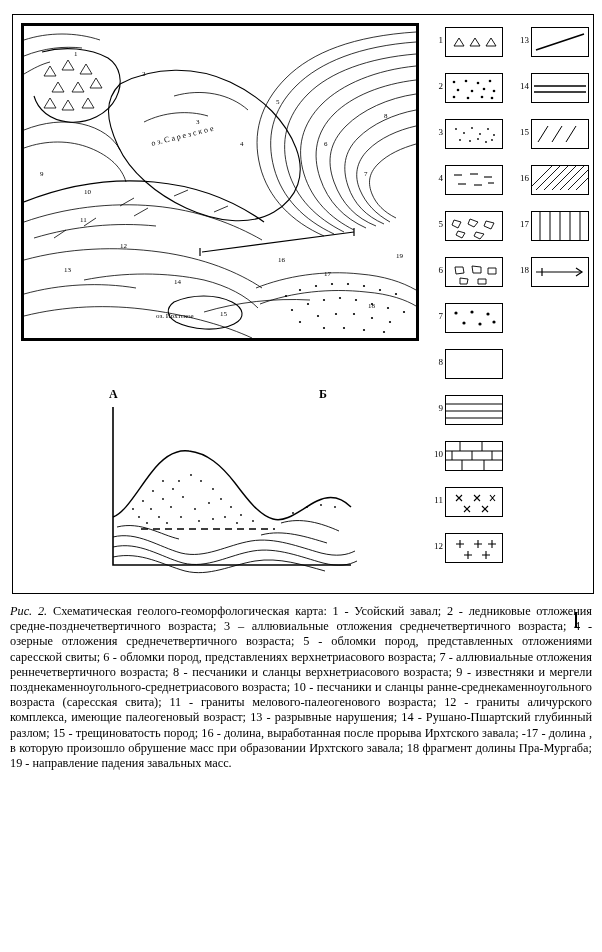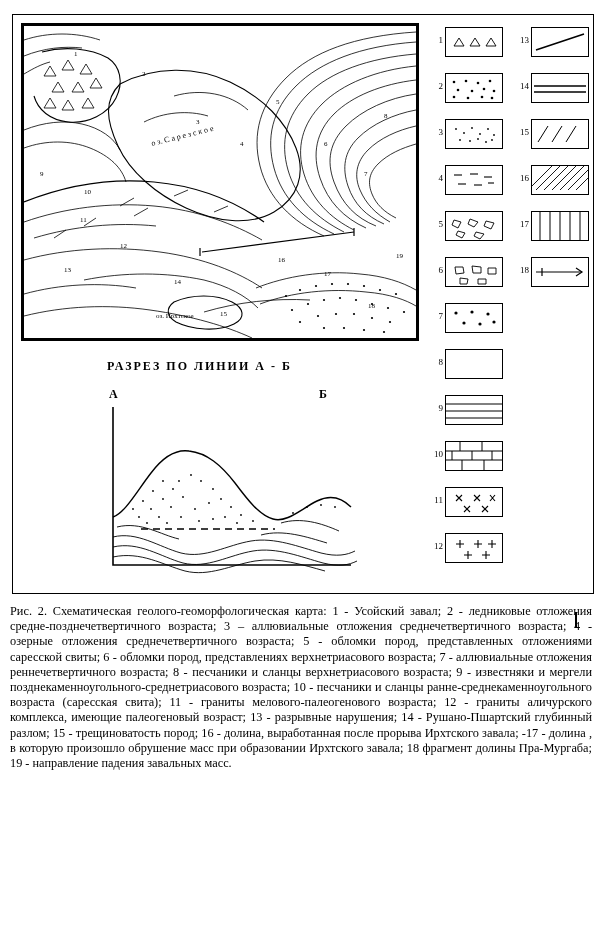--- a/index.html
+++ b/index.html
@@ -23,21 +23,21 @@
   .legend{position:absolute;left:418px;top:6px;width:170px;}
   .legend-col{position:absolute;top:0;width:78px;}
   .legend-col.left{left:0;}
   .legend-col.right{left:86px;}
   .legend-item{position:relative;height:46px;}
   .legend-item .num{position:absolute;left:0;top:14px;width:12px;text-align:right;font-size:9px;font-family:"Liberation Serif",serif;}
   .legend-item .swatch{position:absolute;left:14px;top:6px;width:58px;height:30px;border:1.4px solid #000;background:#fff;box-sizing:border-box;overflow:hidden;}
 
   
   .caption{margin:10px 10px 0 10px;font-size:12.3px;line-height:15.2px;text-align:justify;}
-  .caption .lead{font-weight:normal;}
+  .caption .lead{font-weight:normal;font-style:italic;}
   .tick{position:absolute;right:16px;top:597px;width:2px;height:16px;background:#000;}
 
   .map-label{font-family:"Liberation Serif",serif;font-size:7px;}
 </style>
 </head>
 <body>
 
 <div class="page">
 
   <div class="figure">
@@ -158,21 +158,20 @@
           <text x="372" y="232">19</text>
         </g>
         <g fill="#000" font-size="8" font-family="Liberation Serif, serif">
           <text x="128" y="120" transform="rotate(-14 128 120)">о з.  С а р е з с к о е</text>
           <text x="132" y="292" font-size="7">оз. Ирхтское</text>
         </g>
       </svg>
     </div>
 
     <div class="section-area">
-      <div class="section-title">РАЗРЕЗ ПО ЛИНИИ А - Б</div>
       <div class="lab-a">А</div>
       <div class="lab-b">Б</div>
       <svg width="398" height="178" viewBox="0 0 398 178" style="position:absolute;left:0;top:50px">
 
         <path d="M92 2 L92 160 L330 160" stroke="#000" fill="none" stroke-width="1.6"></path>
 
         <path d="M92 112 C104 108 116 86 130 68 C142 52 154 44 168 46 C186 48 200 60 214 78 C226 94 238 110 252 114 C266 118 280 104 296 96 C308 90 320 92 330 102" stroke="#000" fill="none" stroke-width="1.4"></path>
 
         <path d="M120 124 L254 124" stroke="#000" fill="none" stroke-width="1.3" stroke-dasharray="7 5"></path>
 

